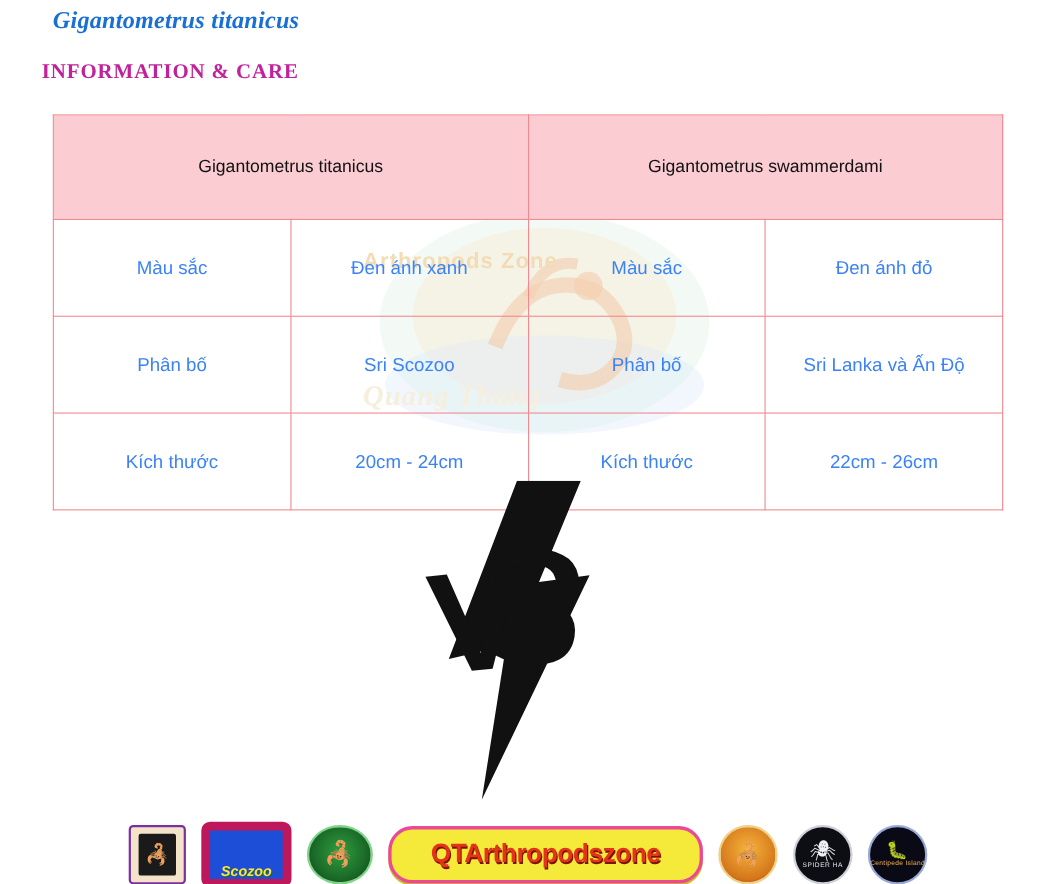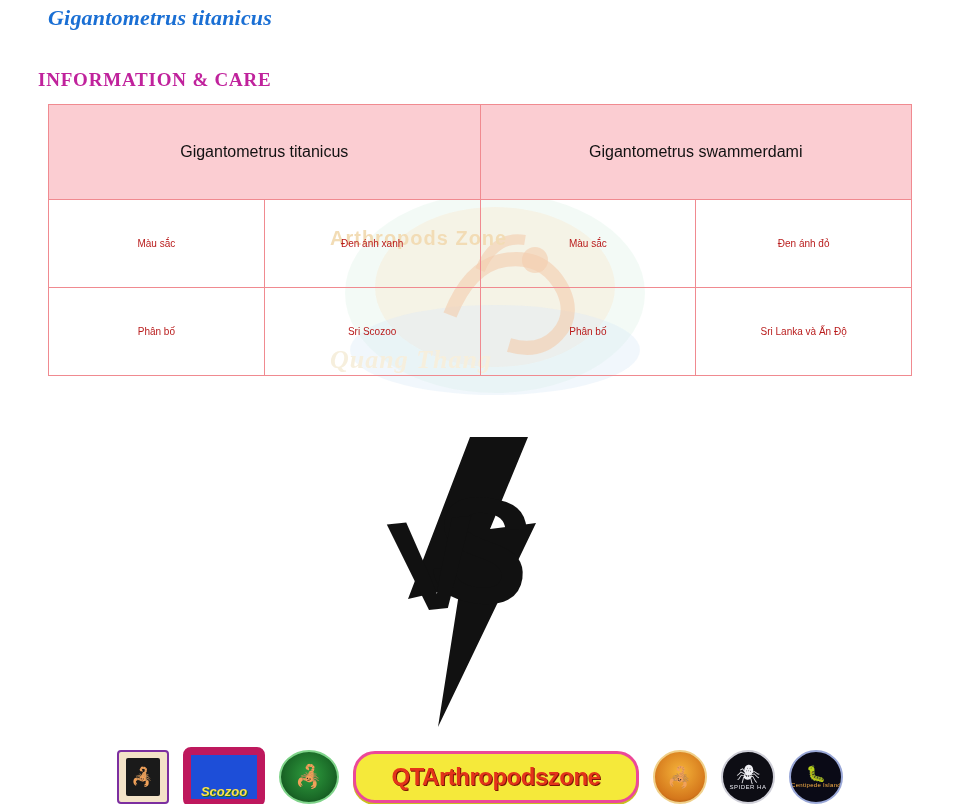--- a/index.html
+++ b/index.html
@@ -23,21 +23,21 @@
     font-family: "Liberation Serif", serif;
     font-style: italic;
     font-weight: bold;
     font-size: 22px;
     color: #1a6fd4;
     letter-spacing: 0.2px;
   }
   #subtitle {
     position: absolute;
     left: 38px;
-    top: 69px;
+    top: 55px;
     font-family: "Liberation Serif", serif;
     font-weight: bold;
     font-size: 19px;
     color: #c0229c;
     letter-spacing: 0.8px;
   }
 
   
   #watermark {
     position: absolute;
@@ -82,22 +82,22 @@
   }
   table.compare {
     border-collapse: collapse;
     width: 864px;
     table-layout: fixed;
   }
   table.compare td {
     border: 1.5px solid #f08a90;
     text-align: center;
     vertical-align: middle;
-    font-size: 10px;
-    color: #b91c1c;
+    font-size: 17px;
+    color: #3b82f6;
     height: 79px;
     padding: 4px 6px;
   }
   table.compare td.head {
     background: #fbcdd2;
     height: 86px;
     font-size: 16px;
     color: #111;
   }
   .col-label { width: 214px; }
@@ -248,20 +248,26 @@
         <td class="col-value">Đen ánh xanh</td>
         <td class="col-label">Màu sắc</td>
         <td class="col-value">Đen ánh đỏ</td>
       </tr>
       <tr>
         <td class="col-label">Phân bố</td>
         <td class="col-value">Sri Scozoo</td>
         <td class="col-label">Phân bố</td>
         <td class="col-value">Sri Lanka và Ấn Độ</td>
       </tr>
+      <tr>
+        <td class="col-label">Kích thước</td>
+        <td class="col-value">20cm - 24cm</td>
+        <td class="col-label">Kích thước</td>
+        <td class="col-value">22cm - 26cm</td>
+      </tr>
     </tbody>
   </table>
 </div>
 
 <div id="vs-mark">
   <svg width="200" height="290" viewBox="0 0 200 290">
     <polygon points="92,0 150,0 112,92 158,86 60,290 82,150 30,162" fill="#111111"></polygon>
     <text x="100" y="165" font-family="Liberation Sans, sans-serif" font-size="150" font-weight="bold" fill="#111111" text-anchor="middle" transform="rotate(8 100 140)">S</text>
     <text x="58" y="172" font-family="Liberation Sans, sans-serif" font-size="130" font-weight="bold" fill="#111111" text-anchor="middle" transform="rotate(-6 58 150)">V</text>
   </svg>

